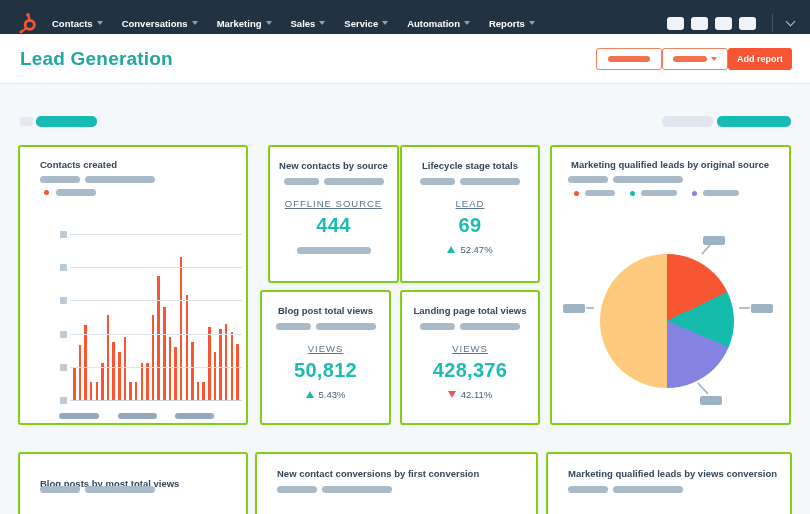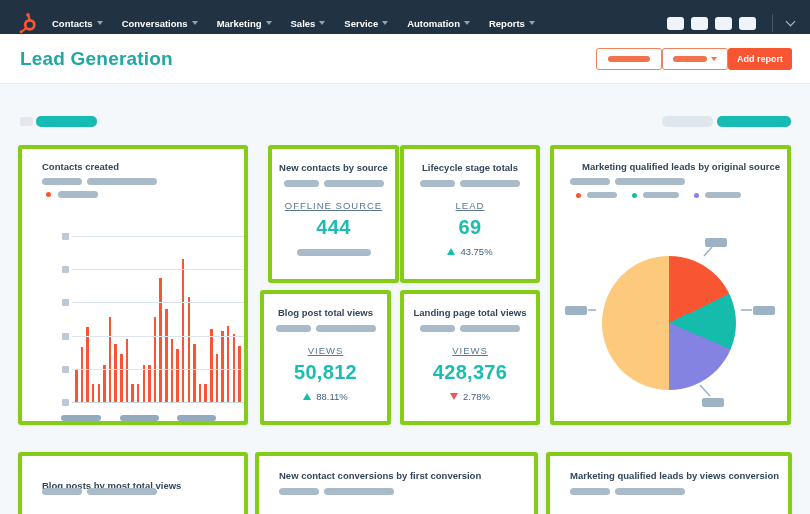--- a/index.html
+++ b/index.html
@@ -24,21 +24,21 @@
   .btn-outline{width:66px;height:22px;background:#fff;border:1px solid #f0805e;border-radius:3px;display:flex;align-items:center;justify-content:center;gap:4px;cursor:pointer;box-sizing:border-box;}
   .btn-outline .ph-pill{width:42px;height:6px;background:#f3714d;border-radius:3px;}
   .btn-outline .ph-pill.sm{width:34px;}
   .btn-caret{width:0;height:0;border-left:3.5px solid transparent;border-right:3.5px solid transparent;border-top:4.5px solid #f3714d;}
   .btn-primary{min-width:62px;height:22px;background:#f85632;border:none;border-radius:3px;color:#ffffff;font-size:9px;font-weight:bold;font-family:"Liberation Sans",sans-serif;padding:0 9px;cursor:pointer;}
 
   
   .tb{position:absolute;border-radius:5px;}
 
   
-  .card{position:absolute;background:#ffffff;border:4px solid #84cc16;border-radius:3px;box-shadow:0 1px 3px rgba(45,62,80,.06);box-sizing:border-box;}
+  .card{position:absolute;background:#ffffff;border:2px solid #84cc16;border-radius:3px;box-shadow:0 1px 3px rgba(45,62,80,.06);box-sizing:border-box;}
   .card-title{font-size:9.5px;font-weight:bold;color:#33475b;}
   .pill{display:inline-block;height:7px;border-radius:3.5px;background:#a9bac9;}
   .w30{width:30px;}.w35{width:35px;}.w36{width:36px;}.w40{width:40px;}.w60{width:60px;}.w70{width:70px;}
   .pill-row{display:flex;gap:5px;}
   .left-pad{position:absolute;left:20px;}
   .dot{width:5px;height:5px;border-radius:50%;display:inline-block;}
   .dot-orange{background:#f85632;}.dot-teal{background:#16bcab;}.dot-purple{background:#8583e1;}
 
   
   .stat{display:flex;flex-direction:column;align-items:center;padding-top:13px;text-align:center;}
@@ -213,54 +213,54 @@
   <div class="card stat" style="left:400px;top:145px;width:140px;height:138px;">
     <div class="card-title">Lifecycle stage totals</div>
     <div class="pill-row">
         <span class="pill w35"></span>
         <span class="pill w60"></span>
       </div>
     <div class="metric-label">LEAD</div>
     <div class="metric-value">69</div>
     <div class="delta-row">
         <span class="tri-up"></span>
-        <span>43.75%</span>
+        <span>52.47%</span>
       </div>
   </div>
 
   <div class="card stat" style="left:260px;top:290px;width:131px;height:135px;">
     <div class="card-title">Blog post total views</div>
     <div class="pill-row">
         <span class="pill w35"></span>
         <span class="pill w60"></span>
       </div>
     <div class="metric-label">VIEWS</div>
     <div class="metric-value">50,812</div>
     <div class="delta-row">
         <span class="tri-up"></span>
-        <span>88.11%</span>
+        <span>5.43%</span>
       </div>
   </div>
 
   <div class="card stat" style="left:400px;top:290px;width:140px;height:135px;">
     <div class="card-title">Landing page total views</div>
     <div class="pill-row">
         <span class="pill w35"></span>
         <span class="pill w60"></span>
       </div>
     <div class="metric-label">VIEWS</div>
     <div class="metric-value">428,376</div>
     <div class="delta-row">
         <span class="tri-down"></span>
-        <span>2.78%</span>
+        <span>42.11%</span>
       </div>
   </div>
 
   <div class="card" style="left:550px;top:145px;width:241px;height:280px;">
-    <div class="card-title" style="position:absolute;left:28px;top:12px;">Marketing qualified leads by original source</div>
+    <div class="card-title" style="position:absolute;left:19px;top:12px;">Marketing qualified leads by original source</div>
     <div class="pill-row" style="position:absolute;left:16px;top:29px;">
         <span class="pill w40"></span>
         <span class="pill w70"></span>
       </div>
     <div class="legend-row" style="left:22px;top:43px;gap:6px;">
       <span class="dot dot-orange"></span>
         <span class="pill w30" style="height:6px;"></span>
       <span class="dot dot-teal" style="margin-left:9px;"></span>
         <span class="pill w36" style="height:6px;"></span>
       <span class="dot dot-purple" style="margin-left:9px;"></span>

